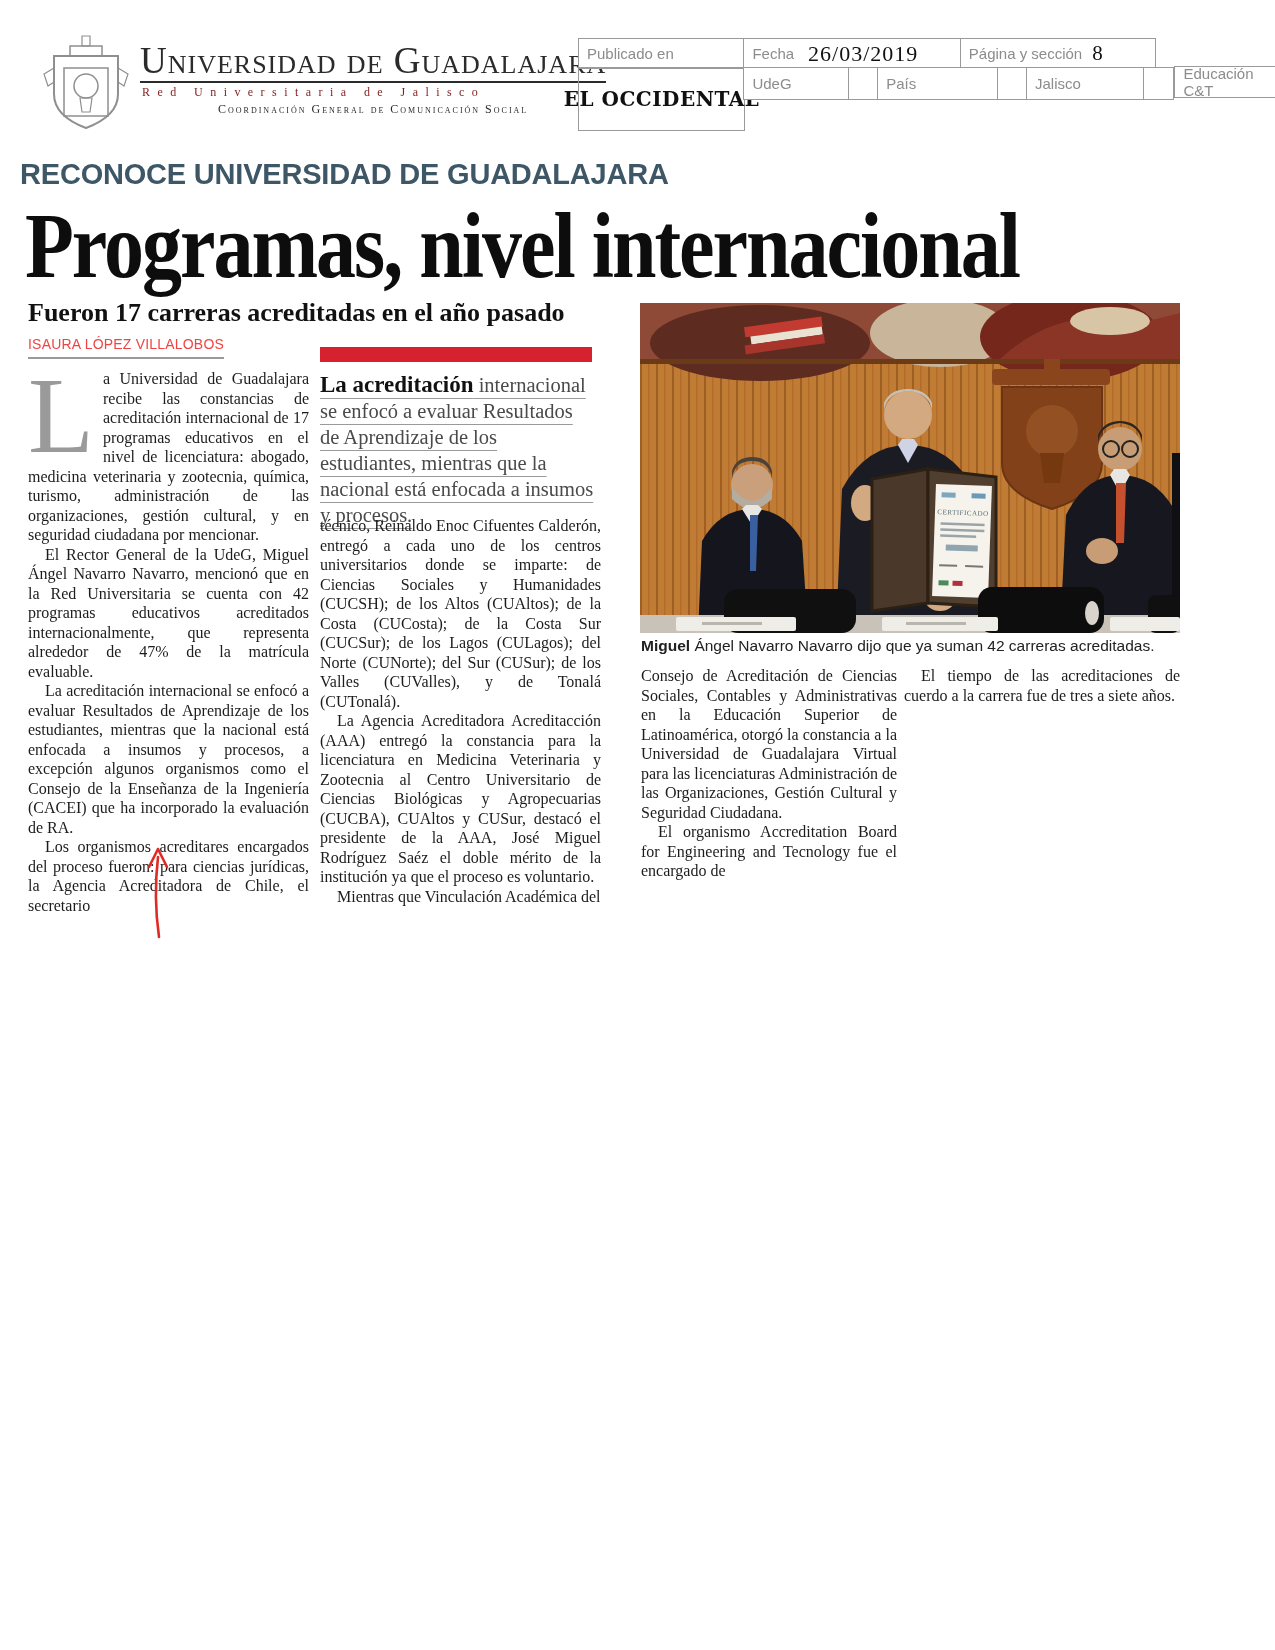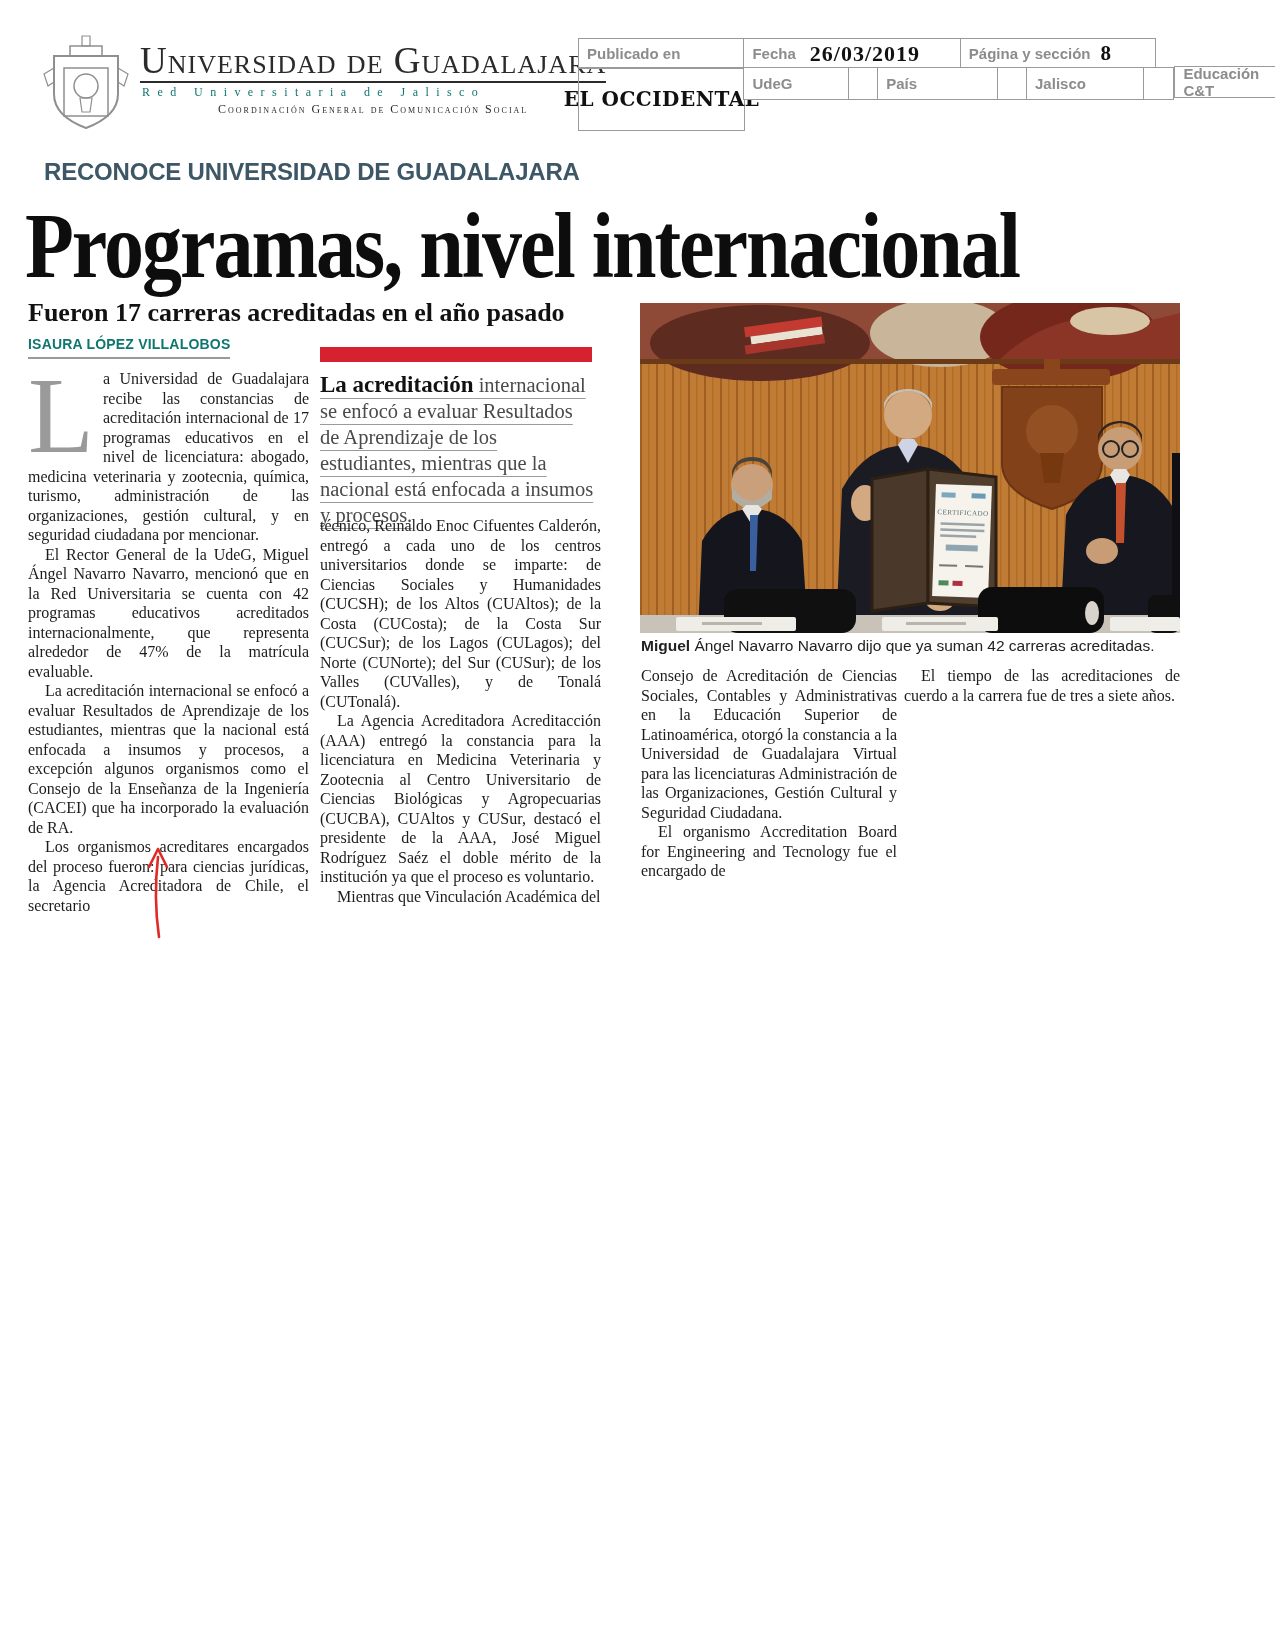--- a/index.html
+++ b/index.html
@@ -10,30 +10,30 @@
   }
   
   .masthead { position:absolute; left:40px; top:34px; width:530px; display:flex; }
   .crest { width:92px; height:100px; flex:0 0 92px; }
   .mast-text { padding-left:8px; padding-top:8px; }
   .uni-title {
     font-variant:small-caps; font-size:37px; letter-spacing:1px; color:#2b2b2b;
     border-bottom:2px solid #2b2b2b; line-height:1.05; white-space:nowrap;
   }
   .uni-sub1 {
-    font-size:12px; color:#0f766e; letter-spacing:0.62em; white-space:nowrap;
+    font-size:12px; color:#7f1d1d; letter-spacing:0.62em; white-space:nowrap;
     margin-top:2px; padding-left:2px;
   }
   .uni-sub2 {
     font-variant:small-caps; font-size:12px; color:#2b2b2b; letter-spacing:2px;
     margin-top:2px; text-align:center; white-space:nowrap;
   }
   
   .clip-table { position:absolute; left:578px; top:38px; width:601px; font-family:"Liberation Sans", sans-serif; }
-  .ct-row { display:flex;font-weight:bold; }
+  .ct-row { display:flex; }
   .ct-cell { border:1.6px solid #9a9a9a; display:flex; align-items:center; padding:0 8px; background:#fff; }
   .ct-label { color:#8c8c8c; font-size:15px; }
   .ct-value { font-family:"Liberation Serif", serif; color:#111; }
   .row1 { height:31px; }
   .row1 .c1 { width:167px; }
   .row1 .c2 { width:218px; margin-left:-1.6px; }
   .row1 .c3 { width:196px; margin-left:-1.6px; }
   .date-val { font-size:22px; margin-left:14px; letter-spacing:1px; }
   .page-val { font-size:21px; margin-left:10px; }
   .ct-lower { display:flex; margin-top:-1.6px; }
@@ -53,38 +53,38 @@
   .lbl-c { width:119px; margin-left:-1.6px; }
   .chk   { width:31px;  margin-left:-1.6px; }
   
   .watermark {
     position:absolute; left:330px; top:118px; font-family:"Liberation Serif", serif;
     font-size:118px; font-weight:bold; letter-spacing:14px; color:rgba(60,70,80,0.045);
     z-index:0; user-select:none;
   }
   
   .kicker {
-    position:absolute; left:44px; top:158px; z-index:2;
-    font-family:"Liberation Sans", sans-serif; font-weight:bold; font-size:24px;
+    position:absolute; left:20px; top:158px; z-index:2;
+    font-family:"Liberation Sans", sans-serif; font-weight:bold; font-size:29px;
     letter-spacing:-0.2px;
   }
   .headline {
     position:absolute; left:25px; top:193px; z-index:2; width:1160px;
     font-family:"Liberation Serif", serif; font-weight:bold; font-size:80px;
     letter-spacing:-2px; color:#0d0d0d; white-space:nowrap;
     transform:scaleY(1.16); transform-origin:left top;
   }
   .deck {
     position:absolute; left:28px; top:298px; z-index:2;
     font-family:"Liberation Serif", serif; font-weight:bold; font-size:26px; color:#111;
   }
   .byline {
     position:absolute; left:28px; top:336px;
-    font-family:"Liberation Sans", sans-serif; font-weight:bold; font-size:14px;
-    color:#0f766e; letter-spacing:0.2px; border-bottom:2px solid #9a9a9a; padding-bottom:5px;
+    font-family:"Liberation Sans", sans-serif; font-weight:normal; font-size:14px;
+    color:#ef4444; letter-spacing:0.2px; border-bottom:2px solid #9a9a9a; padding-bottom:5px;
   }
   
   .bodytext { font-size:16px; line-height:19.5px; text-align:justify; color:#1c1c1c; }
   .bodytext p.ind { text-indent:17px; }
   .col1 { position:absolute; left:28px;  top:369px; width:281px; }
   .col2 { position:absolute; left:320px; top:516px; width:281px; }
   .col3 { position:absolute; left:641px; top:666px; width:256px; }
   .col4 { position:absolute; left:904px; top:666px; width:276px; }
   .dropcap {
     float:left; font-family:"Liberation Serif", serif; font-size:108px; line-height:0.76;

